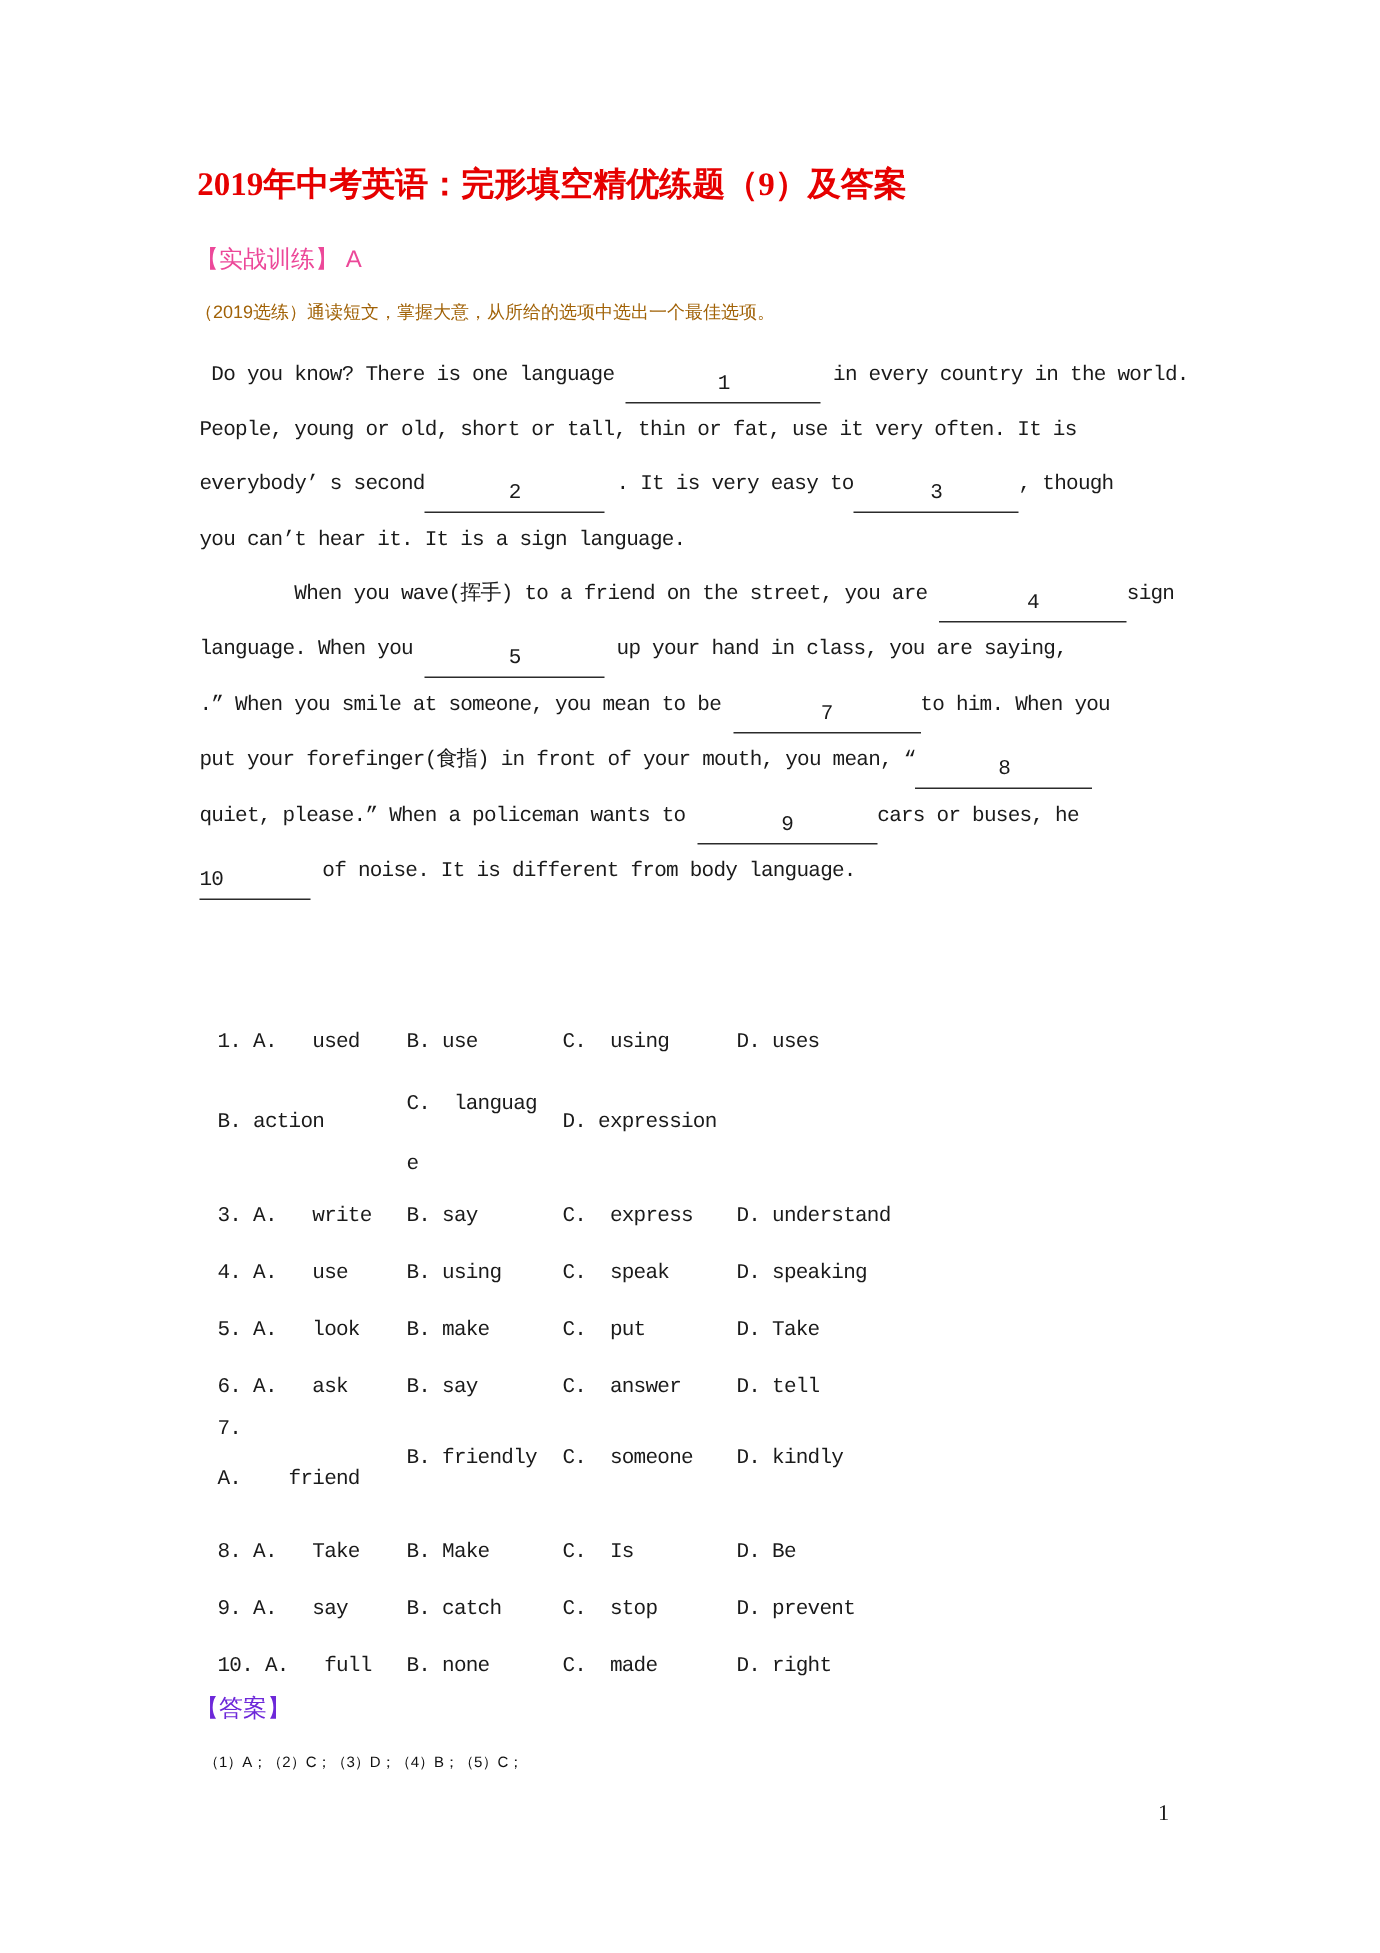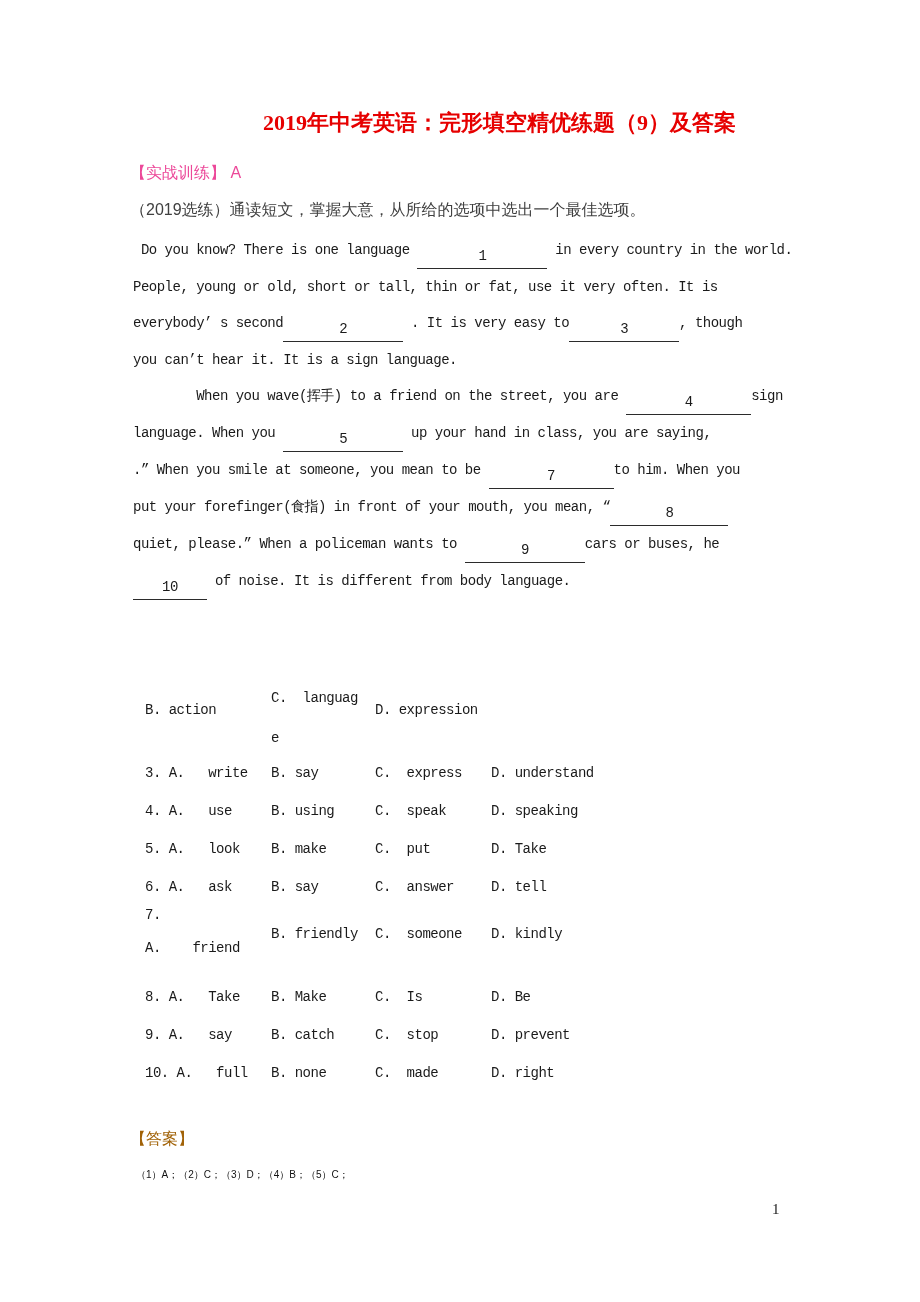--- a/index.html
+++ b/index.html
@@ -2,46 +2,46 @@
 <html><head>
 <meta charset="utf-8">
 <style>
   html,body{margin:0;padding:0;}
   body{
     width:920px;height:1302px;position:relative;background:#ffffff;
     font-family:"Liberation Sans",sans-serif;color:#1a1a1a;overflow:hidden;
   }
   .mono{font-family:"Liberation Mono","DejaVu Sans Mono",monospace;letter-spacing:-0.5px;}
   .doc-title{
-    position:absolute;top:108px;left:0;width:736px;text-align:right;
+    position:absolute;top:108px;left:0;width:736px;text-align:center;
     font-family:"Liberation Serif","DejaVu Serif",serif;
     font-weight:bold;font-size:22px;color:#e60000;
   }
   .sec-heading{position:absolute;top:163px;left:130px;font-size:16px;color:#ec4899;}
-  .instruction{position:absolute;top:200px;left:130px;font-size:16px;color:#404040;}
+  .instruction{position:absolute;top:200px;left:130px;font-size:12px;color:#a16207;}
   .passage{
     position:absolute;top:232px;left:133px;width:730px;
     font-size:14px;line-height:36px;
   }
   .p-line{white-space:pre;}
   .blank{
     display:inline-block;border-bottom:1px solid #2b2b2b;
     text-align:center;height:24px;line-height:24px;vertical-align:-6px;
   }
   .blank.left{text-align:left;}
   .options{position:absolute;top:676px;left:145px;width:710px;font-size:14px;}
   .opt-row{display:grid;grid-template-columns:126px 104px 116px auto;height:38px;align-items:center;}
   .opt-row>div{white-space:pre;}
   .opt-row.c-wrap{height:78px;align-items:start;}
   .opt-row.c-wrap>.cell-a,.opt-row.c-wrap>.cell-b,.opt-row.c-wrap>.cell-d{padding-top:26px;}
   .opt-row.c-wrap>.cell-c{white-space:pre-wrap;word-break:break-all;width:92px;line-height:40px;padding-top:2px;}
   .opt-row.a-below{height:72px;align-items:start;}
   .opt-row.a-below>.cell-b,.opt-row.a-below>.cell-c,.opt-row.a-below>.cell-d{padding-top:20px;}
   .opt-row.a-below>.cell-a{display:flex;flex-direction:column;gap:17px;padding-top:1px;}
-  .ans-heading{position:absolute;top:1129px;left:130px;font-size:16px;color:#a16207;}
+  .ans-heading{position:absolute;top:1129px;left:130px;font-size:16px;color:#6d28d9;}
   .ans-line{position:absolute;top:1168px;left:136px;font-size:10px;color:#111;}
   .page-num{
     position:absolute;top:1201px;left:772px;font-size:15px;
     font-family:"Liberation Serif","DejaVu Serif",serif;
   }
 </style>
 </head>
 <body>
 
 <div class="doc-title">2019年中考英语：完形填空精优练题（9）及答案</div>
@@ -53,24 +53,30 @@
 <div class="passage mono">
     <div class="p-line"><span> Do you know? There is one language </span><span class="blank" style="width: 130px;">1</span><span> in every country in the world.</span></div>
     <div class="p-line"><span>People, young or old, short or tall, thin or fat, use it very often. It is</span></div>
     <div class="p-line"><span>everybody’ s second</span><span class="blank" style="width: 120px;">2</span><span> . It is very easy to</span><span class="blank" style="width: 110px;">3</span><span>, though</span></div>
     <div class="p-line"><span>you can’t hear it. It is a sign language.</span></div>
     <div class="p-line"><span>        When you wave(挥手) to a friend on the street, you are </span><span class="blank" style="width: 125px;">4</span><span>sign</span></div>
     <div class="p-line"><span>language. When you </span><span class="blank" style="width: 120px;">5</span><span> up your hand in class, you are saying,</span></div>
     <div class="p-line"><span>.” When you smile at someone, you mean to be </span><span class="blank" style="width: 125px;">7</span><span>to him. When you</span></div>
     <div class="p-line"><span>put your forefinger(食指) in front of your mouth, you mean, “</span><span class="blank" style="width: 118px;">8</span></div>
     <div class="p-line"><span>quiet, please.” When a policeman wants to </span><span class="blank" style="width: 120px;">9</span><span>cars or buses, he</span></div>
-    <div class="p-line"><span class="blank left" style="width: 74px; text-align: center;">10</span><span> of noise. It is different from body language.</span></div>
+    <div class="p-line"><span class="blank left" style="width: 74px;">10</span><span> of noise. It is different from body language.</span></div>
   </div>
 
 <div class="options mono">
+    <div class="opt-row">
+      <div class="cell-a">1. A.   used</div>
+      <div class="cell-b">B. use</div>
+      <div class="cell-c">C.  using</div>
+      <div class="cell-d">D. uses</div>
+    </div>
     <div class="opt-row c-wrap">
       <div class="cell-b">B. action</div>
       <div class="cell-c">C.  language</div>
       <div class="cell-d">D. expression</div>
     </div>
     <div class="opt-row">
       <div class="cell-a">3. A.   write</div>
       <div class="cell-b">B. say</div>
       <div class="cell-c">C.  express</div>
       <div class="cell-d">D. understand</div>

